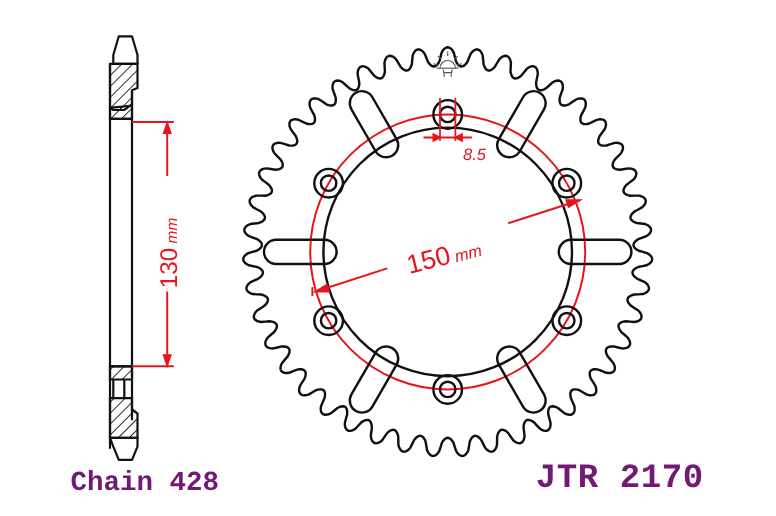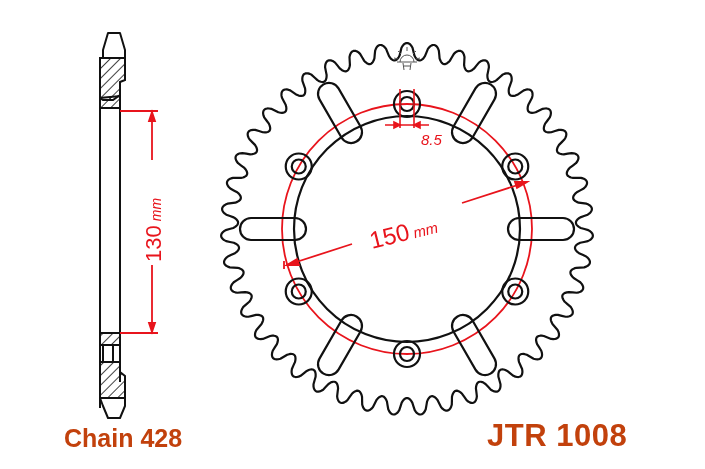--- a/index.html
+++ b/index.html
@@ -1,18 +1,18 @@
 <!DOCTYPE html>
 <html><head>
 <meta charset="utf-8">
 <style>
   html, body { margin: 0; padding: 0; background: #ffffff; }
   body { width: 705px; height: 469px; position: relative; overflow: hidden; font-family: "Liberation Sans", sans-serif; }
   #drawing { position: absolute; left: 0; top: 0; width: 705px; height: 469px; }
-  .label-bottom { position: absolute; font-family: Liberation Sans, sans-serif; font-weight: bold; color: #c2410c; }
+  .label-bottom { position: absolute; font-family: Liberation Mono, monospace; font-weight: bold; color: #701a75; }
   #chain-label { left: 64px; top: 424px; font-size: 25px; letter-spacing: 0px; }
   #part-label { left: 487px; top: 418px; font-size: 31px; letter-spacing: 0.5px; }
   .dim-text { font-family: "Liberation Sans", sans-serif; fill: #e8141c; }
 </style>
 </head>
 <body>
 
 <svg id="drawing" width="705" height="469" viewBox="0 0 705 469" xmlns="http://www.w3.org/2000/svg">
 
   <g fill="none" stroke="#111111" stroke-width="2">
@@ -118,13 +118,13 @@
       <line x1="6" y1="-5" x2="9" y2="-8"></line>
       <line x1="-6" y1="-5" x2="-9" y2="-8"></line>
       <line x1="9" y1="0" x2="13" y2="-1"></line>
       <line x1="-9" y1="0" x2="-13" y2="-1"></line>
       <path d="M-4,4 L-3,11 M4,4 L3,11 M-3,7 L3,7"></path>
     </g>
   </g>
 </svg>
 
 <div id="chain-label" class="label-bottom">Chain 428</div>
-<div id="part-label" class="label-bottom">JTR 1008</div>
+<div id="part-label" class="label-bottom">JTR 2170</div>
 
 </body></html>

